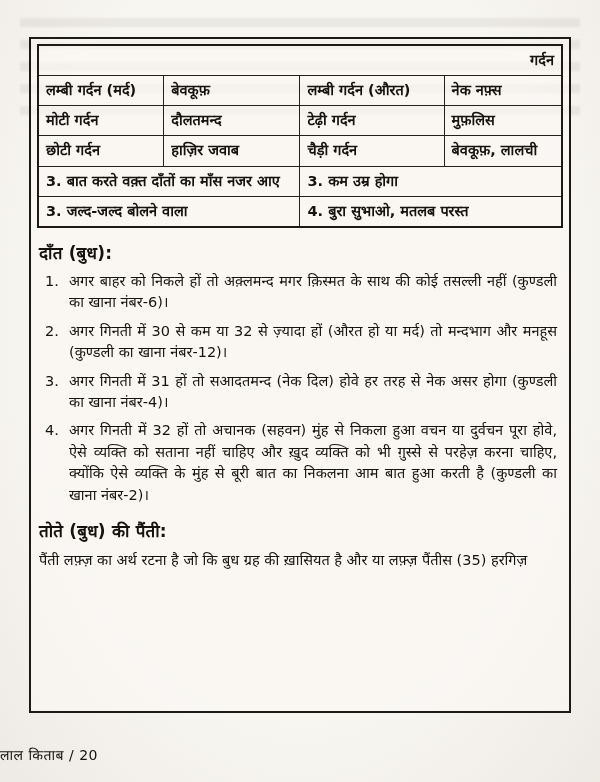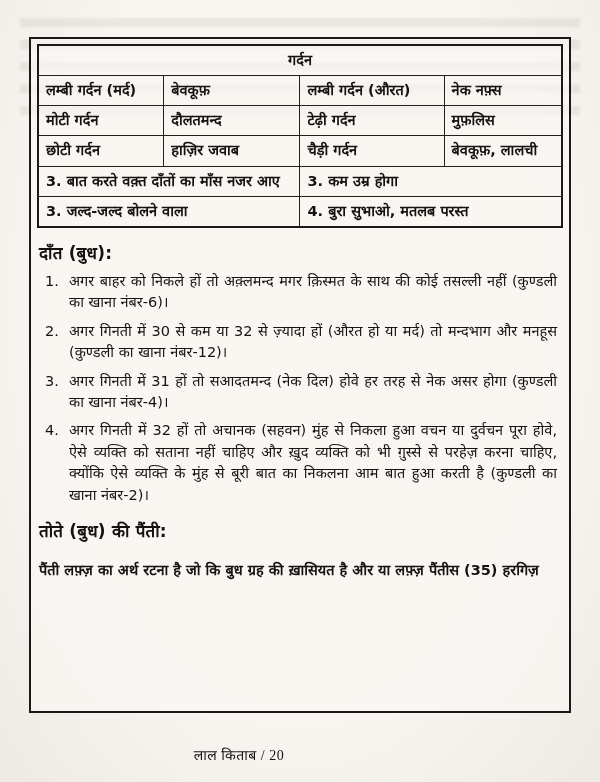--- a/index.html
+++ b/index.html
@@ -54,21 +54,21 @@
     border: 1.4px solid #24211d;
     font-size: 14.5px;
     font-weight: bold;
     padding: 5px 7px 6px 7px;
     white-space: nowrap;
     overflow: hidden;
     line-height: 1.25;
   }
 
   td.tbl-title {
-    text-align: center;
+    text-align: right;
     font-size: 16px;
     padding: 4px 0 5px 0;
   }
 
   .body-text {
     padding: 0 4px 0 2px;
   }
 
   h2.sec-heading {
     font-size: 17px;
@@ -95,34 +95,31 @@
   ol.teeth-list .itm-text {
     flex: 1 1 auto;
     text-align: justify;
     padding-right: 2px;
   }
 
   p.parrot-text {
     font-size: 14.5px;
     line-height: 1.5;
     text-align: justify;
-    margin-top: 18px;
-    font-weight: bold;
+    margin-top: 8px;
   }
 
   .footer {
     position: absolute;
     left: 0;
     width: 478px;
     top: 745px;
-    text-align: center;
     font-size: 14px;
     font-weight: 500;
     letter-spacing: 0.5px;
-    font-family: Liberation Serif, serif;
   }
 </style>
 </head>
 <body>
 
 <div class="bleed"></div>
 
 <div class="frame">
 
   <table class="neck-table">

